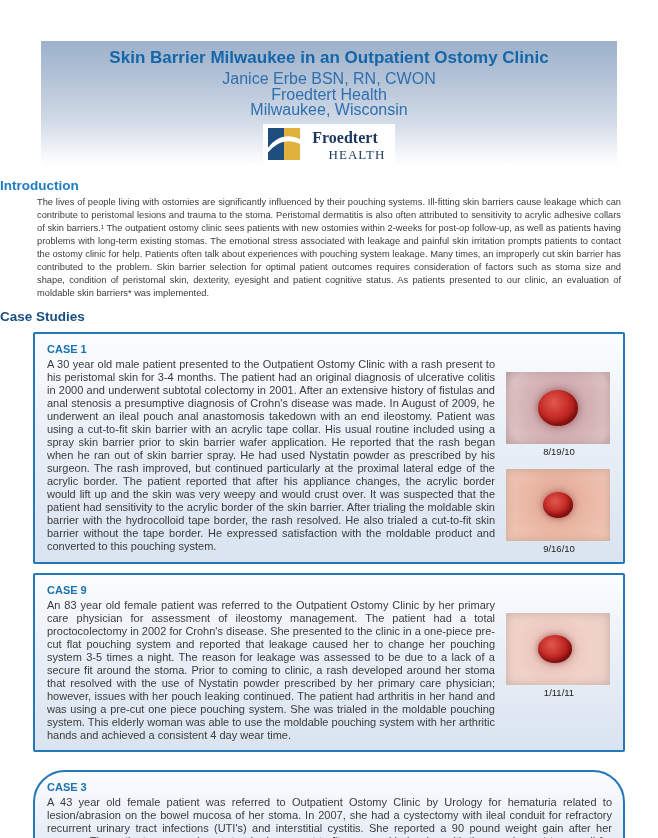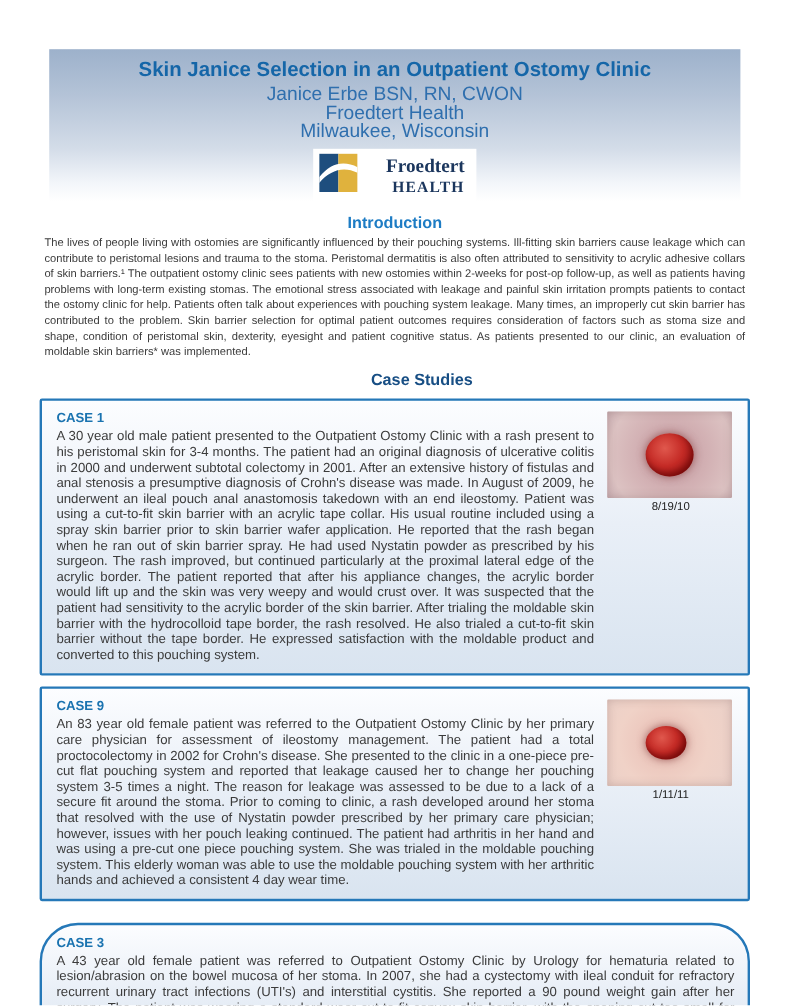--- a/index.html
+++ b/index.html
@@ -38,31 +38,31 @@
     background:#ffffff;
     padding:4px 10px 4px 5px;
     margin-top:6px;
   }
   .logo-text{
     text-align:right;
     font-family:"Liberation Serif", serif;
     color:#1b365d;
     line-height:1;
   }
-  .logo-name{font-size:16px;font-weight:bold;}
-  .logo-subname{font-size:13px;font-weight:bold;letter-spacing:1px;margin-top:2px;margin-left:24px;}
+  .logo-name{font-size:16px;font-weight:bold;text-align:center;}
+  .logo-subname{font-size:13px;font-weight:normal;letter-spacing:1px;margin-top:2px;margin-left:24px;}
   
   .section-heading{
-    text-align:center;
+    text-align:left;
     font-size:13.5px;
     font-weight:bold;
     margin:0;
   }
   .intro-heading{color:#1d7cc4;margin:10px 0 3px 0;}
-  .cases-heading{color:#174e84;margin:9px 0 8px 0;padding-left:45px;}
+  .cases-heading{color:#174e84;margin:9px 0 8px 0;}
   
   .intro-body{
     font-size:9.3px;
     line-height:13px;
     text-align:justify;
     color:#3b3b3b;
     margin:0 37px;
   }
   
   .case-box{
@@ -85,21 +85,21 @@
   }
   .case-body{
     font-size:11px;
     line-height:13px;
     text-align:justify;
     color:#3b3b3b;
     margin:0;
   }
   .case-photos{
     width:106px;flex:none;
-    display:flex;flex-direction:column;gap:12px;
+    display:flex;flex-direction:column;gap:12px;margin-top:29px;
   }
   figure{margin:0;text-align:center;}
   figcaption{font-size:9.5px;color:#222222;margin-top:2px;}
   
   .photo{
     position:relative;width:104px;height:72px;
     border-radius:1px;overflow:hidden;
     box-shadow:inset 0 0 8px rgba(90,60,60,.25);
   }
   .photo-1{background:radial-gradient(circle at 52% 50%,#c49ba2 0%,#d2b0b3 45%,#dcc2c2 80%,#cdb2b6 100%);}
@@ -113,21 +113,21 @@
   .stoma-a{width:40px;height:36px;left:32px;top:18px;}
   .stoma-b{width:30px;height:26px;left:37px;top:23px;}
   .stoma-c{width:34px;height:28px;left:32px;top:22px;}
 </style>
 </head>
 <body>
 
 <div class="page">
 
   <div class="header-band">
-    <h1 class="page-title">Skin Janice Selection in an Outpatient Ostomy Clinic</h1>
+    <h1 class="page-title">Skin Barrier Milwaukee in an Outpatient Ostomy Clinic</h1>
     <div class="subtitle">Janice Erbe BSN, RN, CWON</div>
     <div class="subtitle">Froedtert Health</div>
     <div class="subtitle">Milwaukee, Wisconsin</div>
     <div class="logo">
       <span>
         <svg width="32" height="32" viewBox="0 0 34 34" aria-hidden="true">
           <rect x="0" y="0" width="17" height="34" fill="#1e4e7e"></rect>
           <rect x="17" y="0" width="17" height="34" fill="#e0b23d"></rect>
           <path d="M0,21 C 10,8 22,6 34,12 L34,17 C 22,11 10,14 0,26 Z" fill="#ffffff"></path>
         </svg>
@@ -149,20 +149,26 @@
       <div class="case-label">CASE 1</div>
       <p class="case-body">A 30 year old male patient presented to the Outpatient Ostomy Clinic with a rash present to his peristomal skin for 3-4 months. The patient had an original diagnosis of ulcerative colitis in 2000 and underwent subtotal colectomy in 2001.  After an extensive history of fistulas and anal stenosis a presumptive diagnosis of Crohn's disease was made. In August of 2009, he underwent an ileal pouch anal anastomosis takedown with an end ileostomy. Patient was using a cut-to-fit skin barrier with an acrylic tape collar.  His usual routine included using a spray skin barrier prior to skin barrier wafer application. He reported that the rash began when he ran out of skin barrier spray. He had used Nystatin powder as prescribed by his surgeon. The rash improved, but continued particularly at the proximal lateral edge of the acrylic border. The patient reported that after his  appliance changes, the acrylic border would lift up and the skin was very weepy and would crust over. It was suspected that the patient had sensitivity to the acrylic border of the skin barrier. After trialing the moldable skin barrier with the hydrocolloid tape border, the rash resolved. He also trialed a cut-to-fit skin barrier without the tape border. He expressed satisfaction with the moldable product and converted to this pouching system.</p>
     </div>
     <div class="case-photos">
       <figure>
         <div class="photo photo-1">
           <div class="stoma stoma-a"></div>
         </div>
         <figcaption>8/19/10</figcaption>
       </figure>
+      <figure>
+        <div class="photo photo-2">
+          <div class="stoma stoma-b"></div>
+        </div>
+        <figcaption>9/16/10</figcaption>
+      </figure>
     </div>
   </div>
 
   <div class="case-box">
     <div class="case-text">
       <div class="case-label">CASE 9</div>
       <p class="case-body">An 83 year old female patient was referred to the Outpatient Ostomy Clinic by her primary care physician for assessment of ileostomy management. The patient had a total proctocolectomy in 2002 for Crohn's disease. She presented to the clinic in a one-piece pre-cut flat pouching system and reported that leakage caused her to change her pouching system 3-5 times a night. The reason for leakage was assessed to be due to a lack of a secure fit around the stoma. Prior to coming to clinic, a rash developed around her stoma that resolved with the use of Nystatin powder prescribed by her primary care physician; however, issues with her pouch leaking continued. The patient had arthritis in her hand and was using a pre-cut one piece pouching system. She was trialed in the moldable pouching system.  This elderly woman was able to use the moldable pouching system with her arthritic hands and achieved a consistent 4 day wear time.</p>
     </div>
     <div class="case-photos">
       <figure>

